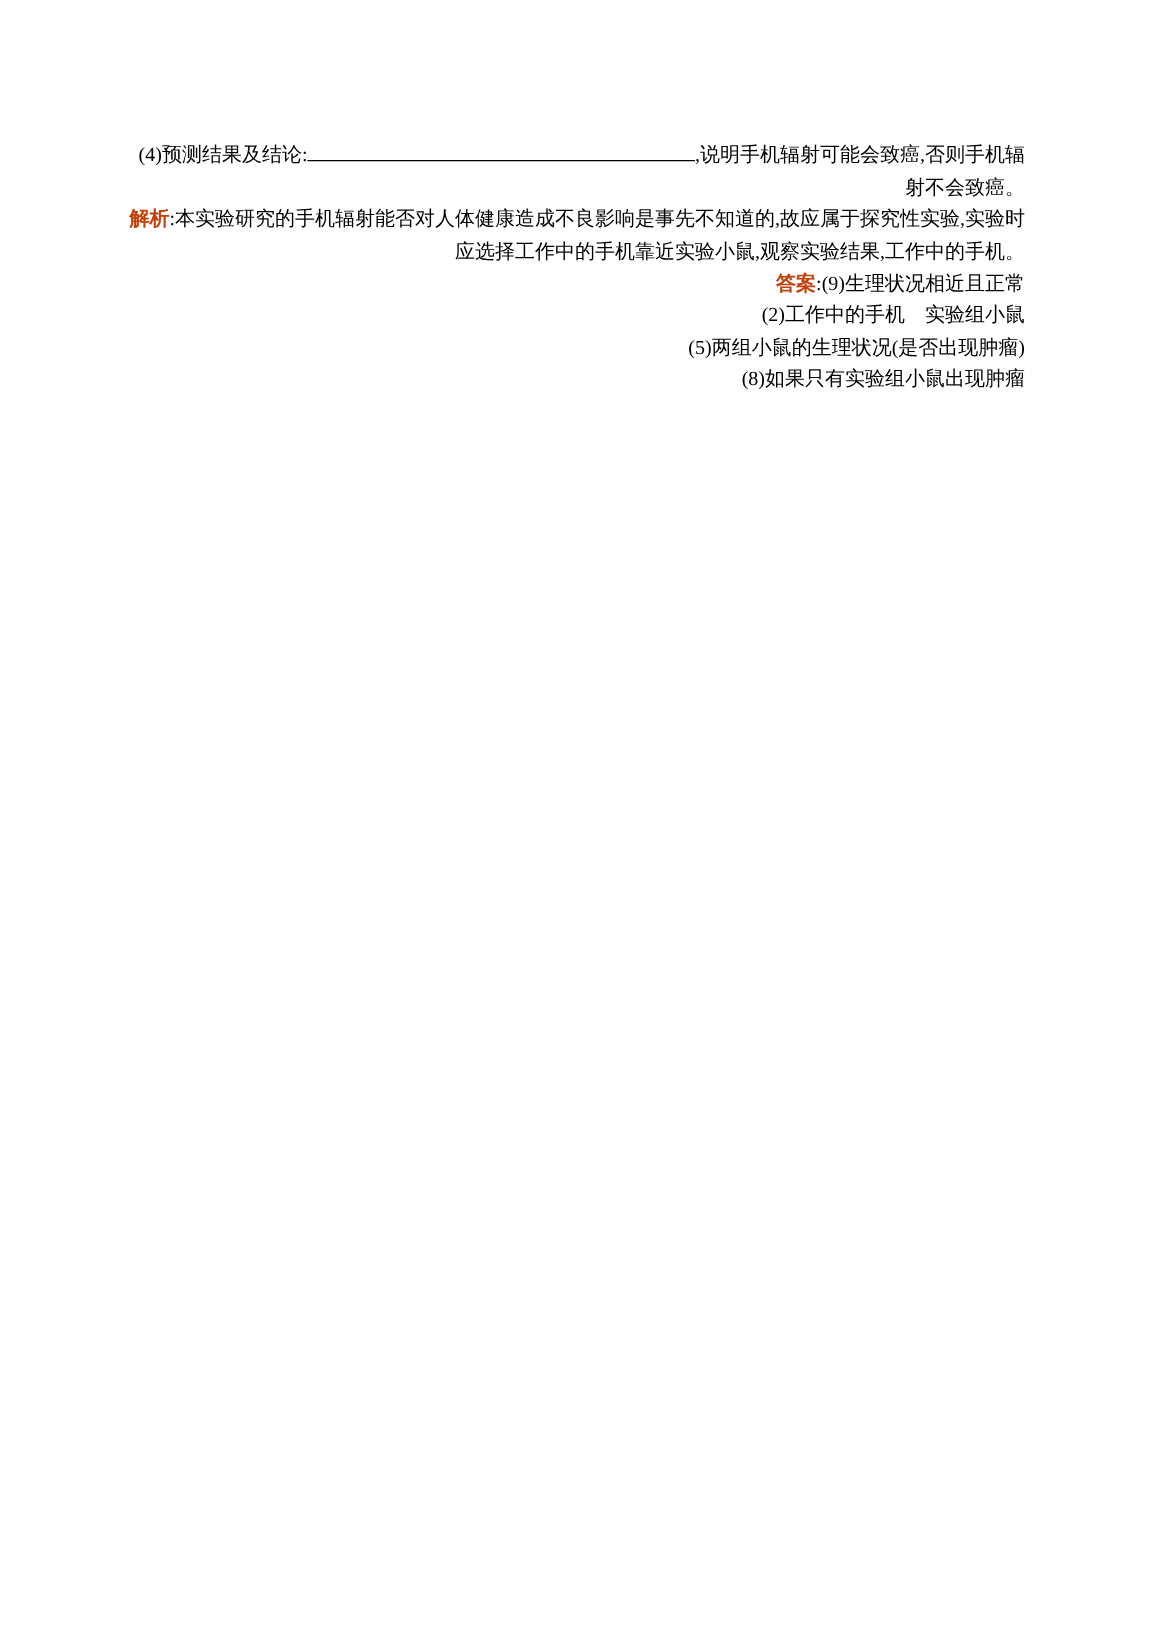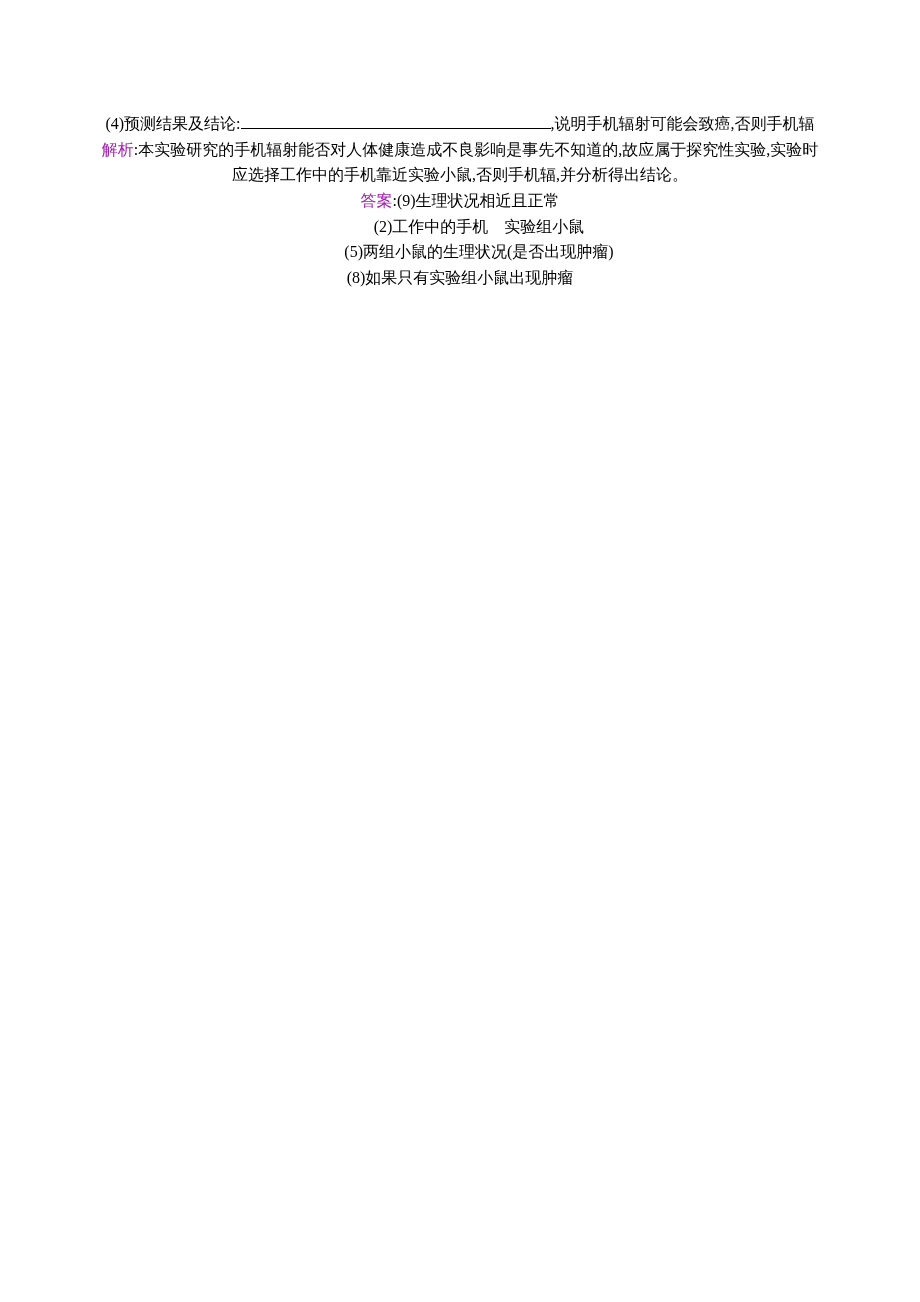--- a/index.html
+++ b/index.html
@@ -15,46 +15,49 @@
       font-size: 16px;
       line-height: 1.6;
       color: #000000;
       padding: 110px 100px 0 100px;
     }
     .content {
       width: 100%;
     }
     .line {
       display: block;
-      text-align: center;
+      text-align: right;
     }
     .blank {
       display: inline-block;
       border-bottom: 1px solid #000;
       min-width: 310px;
       height: 1.2em;
       vertical-align: baseline;
     }
     .label-red {
-      color: #a21caf;
-      font-weight: normal;
+      color: #c2410c;
+      font-weight: bold;
     }
     .indent {
       padding-left: 38px;
     }
   </style>
 </head>
 <body>
 
 <div class="content">
   <div class="line">
     <span>(4)预测结果及结论:</span><span class="blank"></span><span>,说明手机辐射可能会致癌,否则手机辐</span>
   </div>
   <div class="line">
-    <span class="label-red">解析</span><span>:本实验研究的手机辐射能否对人体健康造成不良影响是事先不知道的,故应属于探究性实验,实验时应选择工作中的手机靠近实验小鼠,否则手机辐,并分析得出结论。</span>
+    <span>射不会致癌。</span>
+  </div>
+  <div class="line">
+    <span class="label-red">解析</span><span>:本实验研究的手机辐射能否对人体健康造成不良影响是事先不知道的,故应属于探究性实验,实验时应选择工作中的手机靠近实验小鼠,观察实验结果,工作中的手机。</span>
   </div>
   <div class="line">
     <span class="label-red">答案</span><span>:(9)生理状况相近且正常</span>
   </div>
   <div class="line indent">
     <span>(2)工作中的手机　实验组小鼠</span>
   </div>
   <div class="line indent">
     <span>(5)两组小鼠的生理状况(是否出现肿瘤)</span>
   </div>

